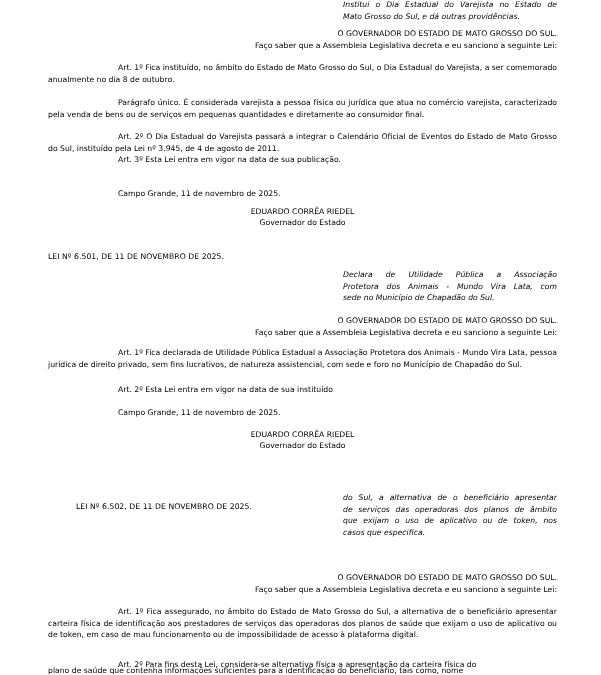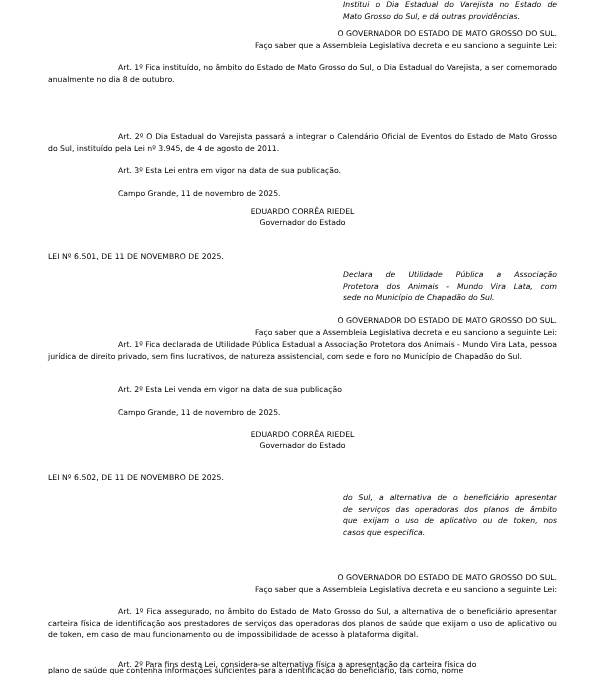--- a/index.html
+++ b/index.html
@@ -109,26 +109,29 @@
 
   <div class="col" style="top:28px;">
     <p class="preamble">O GOVERNADOR DO ESTADO DE MATO GROSSO DO SUL.</p>
     <p class="preamble">Faço saber que a Assembleia Legislativa decreta e eu sanciono a seguinte Lei:</p>
   </div>
 
   <div class="col" style="top:62px;">
     <p class="body-par">Art. 1º Fica instituído, no âmbito do Estado de Mato Grosso do Sul, o Dia Estadual do Varejista, a ser comemorado anualmente no dia 8 de outubro.</p>
   </div>
 
+  <div class="col" style="top:97px;">
+    <p class="body-par">Parágrafo único. É considerada varejista a pessoa física ou jurídica que atua no comércio varejista, caracterizado pela venda de bens ou de serviços em pequenas quantidades e diretamente ao consumidor final.</p>
+  </div>
 
   <div class="col" style="top:131px;">
     <p class="body-par">Art. 2º O Dia Estadual do Varejista passará a integrar o Calendário Oficial de Eventos do Estado de Mato Grosso do Sul, instituído pela Lei nº 3.945, de 4 de agosto de 2011.</p>
   </div>
 
-  <div class="col" style="top:165px;">
+  <div class="col" style="top:154px;">
     <p class="body-par">Art. 3º Esta Lei entra em vigor na data de sua publicação.</p>
   </div>
 
   <div class="col" style="top:188px;">
     <p class="body-par">Campo Grande, 11 de novembro de 2025.</p>
   </div>
 
   <div class="col" style="top:206px;">
     <p class="sign name">EDUARDO CORRÊA RIEDEL</p>
     <p class="sign">Governador do Estado</p>
@@ -144,38 +147,38 @@
         <span style="display: block; text-align-last: justify; text-align: justify; white-space: nowrap; overflow: hidden;">Protetora dos Animais - Mundo Vira Lata, com</span>
         <span style="display: block; text-align-last: left; text-align: justify; white-space: nowrap; overflow: hidden;">sede no Município de Chapadão do Sul.</span>
       </p>
   </div>
 
   <div class="col" style="top:315px;">
     <p class="preamble">O GOVERNADOR DO ESTADO DE MATO GROSSO DO SUL.</p>
     <p class="preamble">Faço saber que a Assembleia Legislativa decreta e eu sanciono a seguinte Lei:</p>
   </div>
 
-  <div class="col" style="top:339px;">
+  <div class="col" style="top:347px;">
     <p class="body-par">Art. 1º Fica declarada de Utilidade Pública Estadual a Associação Protetora dos Animais - Mundo Vira Lata, pessoa jurídica de direito privado, sem fins lucrativos, de natureza assistencial, com sede e foro no Município de Chapadão do Sul.</p>
   </div>
 
   <div class="col" style="top:384px;">
-    <p class="body-par">Art. 2º Esta Lei venda em vigor na data de sua publicação</p>
+    <p class="body-par">Art. 2º Esta Lei entra em vigor na data de sua instituído</p>
   </div>
 
   <div class="col" style="top:407px;">
     <p class="body-par">Campo Grande, 11 de novembro de 2025.</p>
   </div>
 
   <div class="col" style="top:429px;">
     <p class="sign name">EDUARDO CORRÊA RIEDEL</p>
     <p class="sign">Governador do Estado</p>
   </div>
 
-  <div class="col" style="top:472px;">
+  <div class="col" style="top:501px;margin-left:28px;">
     <p class="lei-head">LEI Nº 6.502, DE 11 DE NOVEMBRO DE 2025.</p>
   </div>
 
   <div class="col" style="top:492px;">
     <p class="ementa">
         <span style="display: block; text-align-last: justify; text-align: justify; white-space: nowrap; overflow: hidden;">do Sul, a alternativa de o beneficiário apresentar</span>
         <span style="display: block; text-align-last: justify; text-align: justify; white-space: nowrap; overflow: hidden;">de serviços das operadoras dos planos de âmbito</span>
         <span style="display: block; text-align-last: justify; text-align: justify; white-space: nowrap; overflow: hidden;">que exijam o uso de aplicativo ou de token, nos</span>
         <span style="display: block; text-align-last: left; text-align: justify; white-space: nowrap; overflow: hidden;">casos que especifica.</span>
       </p>

